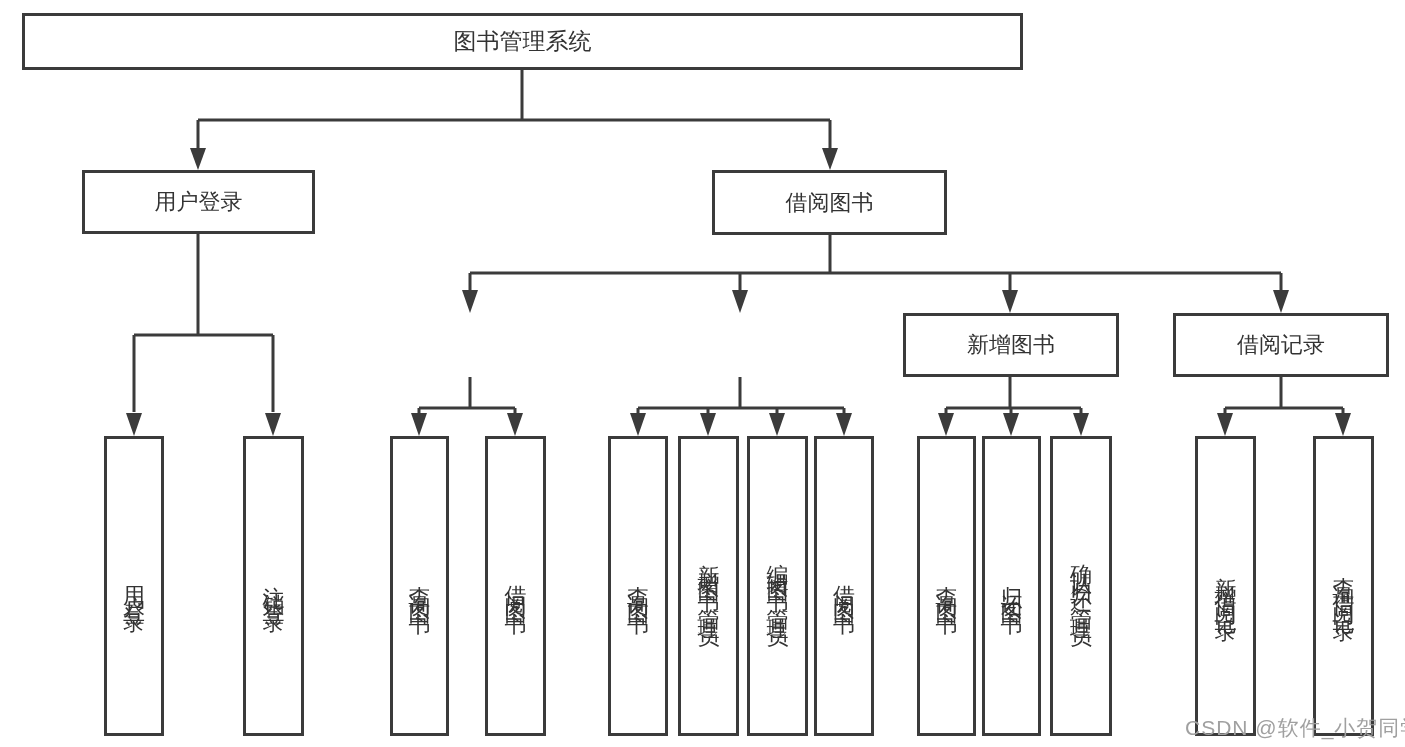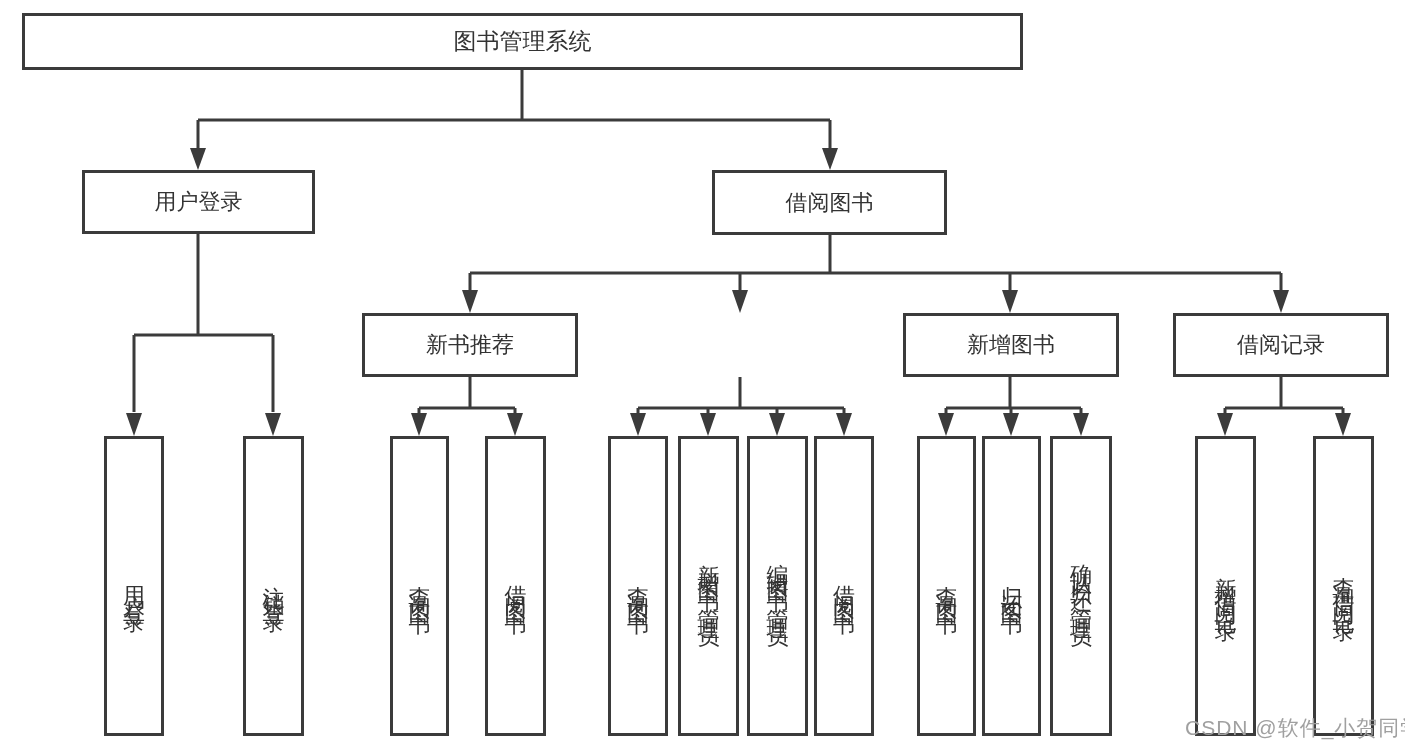--- a/index.html
+++ b/index.html
@@ -103,23 +103,20 @@
     <span class="root-label">图书管理系统</span>
   </div>
 
   <div class="box" style="left:82px; top:170px; width:233px; height:64px;">
     <span>用户登录</span>
   </div>
   <div class="box" style="left:712px; top:170px; width:235px; height:65px;">
     <span>借阅图书</span>
   </div>
 
-  <div class="box" style="left:362px; top:313px; width:216px; height:64px;">
-    <span>新书推荐</span>
-  </div>
   <div class="box" style="left:903px; top:313px; width:216px; height:64px;">
     <span>新增图书</span>
   </div>
   <div class="box" style="left:1173px; top:313px; width:216px; height:64px;">
     <span>借阅记录</span>
   </div>
 
   <div class="leaf" style="left:104px; width:60px;">
     <span>用户登录</span>
   </div>

